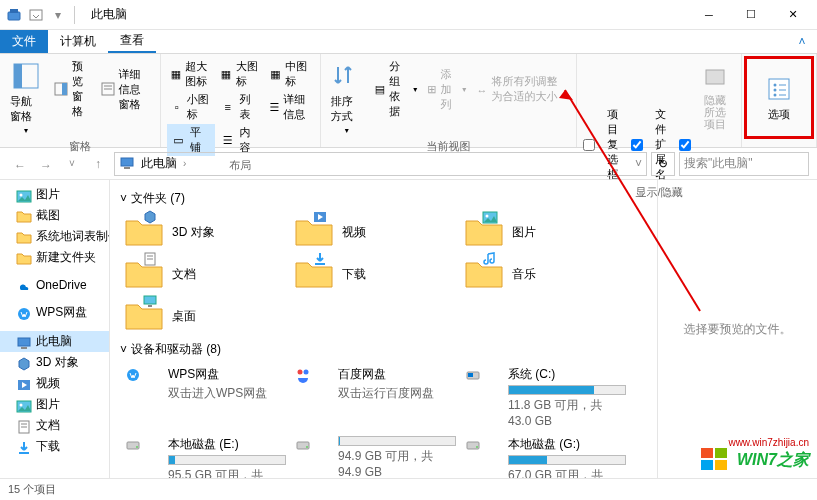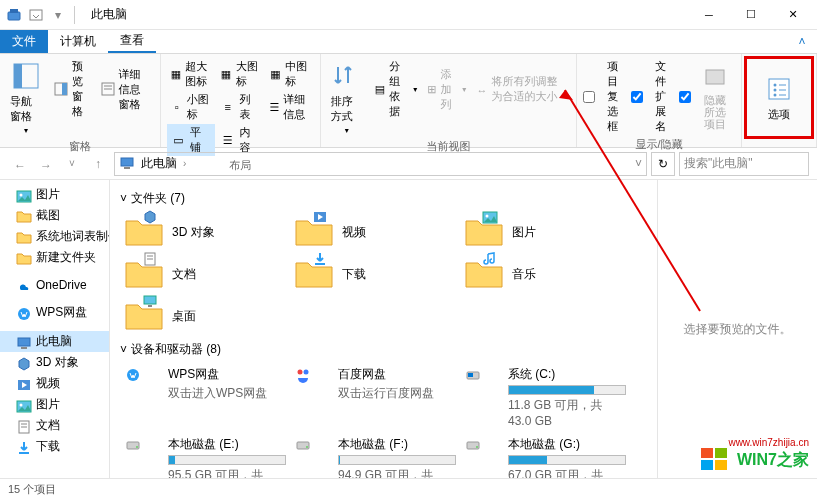--- a/index.html
+++ b/index.html
@@ -20,21 +20,21 @@
 
 .ribbon { height: 94px; display: flex; background: #fafafa; border-bottom: 1px solid #dadada; }
 .rgroup { border-right: 1px solid #e5e5e5; padding: 4px 6px 2px; display: flex; flex-direction: column; }
 .rgroup-body { flex: 1; display: flex; align-items: flex-start; gap: 4px; }
 .rgroup-label { text-align: center; font-size: 11px; color: #666; padding-top: 2px; }
 .rbtn { display: flex; flex-direction: column; align-items: center; gap: 2px; padding: 2px 4px; font-size: 11px; min-width: 40px; cursor: pointer; }
 .rbtn.small { flex-direction: row; min-width: auto; padding: 1px 4px; gap: 4px; font-size: 11px; }
 .rcol { display: flex; flex-direction: row; gap: 2px; }
 .icon16 { width: 16px; height: 16px; display: inline-flex; align-items: center; justify-content: center; }
 .icon32 { width: 32px; height: 32px; display: inline-flex; align-items: center; justify-content: center; }
-.checkbox-row { display: flex; align-items: center; gap: 12px; font-size: 11px; padding: 1px 0; }
+.checkbox-row { display: flex; align-items: center; gap: 12px; font-size: 11px; padding: 1px 0; margin-top: 48px; }
 .checkbox-row input { width: 12px; height: 12px; }
 .highlight-box { border: 3px solid #e20000; padding: 12px; }
 
 .navbar { height: 32px; display: flex; align-items: center; padding: 0 8px; gap: 4px; border-bottom: 1px solid #e5e5e5; }
 .nav-arrows { display: flex; gap: 2px; }
 .nav-arrow { width: 24px; height: 24px; display: flex; align-items: center; justify-content: center; color: #888; cursor: pointer; }
 .addr-bar { flex: 1; height: 24px; border: 1px solid #ccc; display: flex; align-items: center; padding: 0 4px; gap: 6px; }
 .addr-icon { width: 16px; height: 16px; }
 .addr-crumb { font-size: 12px; }
 .addr-refresh { width: 24px; height: 24px; border: 1px solid #ccc; display: flex; align-items: center; justify-content: center; }
@@ -59,21 +59,21 @@
 .drive-bar { height: 10px; border: 1px solid #bcbcbc; background: #eee; position: relative; }
 .drive-fill { height: 100%; background: #26a0da; }
 .drive-text { font-size: 12px; color: #666; }
 
 .preview { width: 160px; border-left: 1px solid #e5e5e5; display: flex; align-items: center; justify-content: center; color: #888; font-size: 12px; padding: 8px; text-align: center; position: relative; }
 
 .statusbar { height: 22px; border-top: 1px solid #e5e5e5; display: flex; align-items: center; padding: 0 8px; font-size: 11px; color: #555; }
 
 .arrow-line { position: absolute; pointer-events: none; top: 86px; left: 555px; }
 .watermark { position: absolute; right: 8px; bottom: 28px; font-size: 10px; color: #c00; text-align: right; }
-.watermark .logo { display: flex; align-items: center; gap: 8px; }
+.watermark .logo { display: flex; align-items: center; gap: 8px; font-style: italic; }
 
 svg { display: block; }
 </style>
 </head>
 <body>
 
 <div class="titlebar">
   <div class="qat">
     <span class="qat-icon">
       <svg width="16" height="16">
@@ -569,21 +569,20 @@
        </div>
      </div>
         <div class="drive-item">
        <span class="drive-icon">
             <svg width="34" height="34">
               <rect x="2" y="5" width="12" height="7" rx="1" fill="#d0d0d0" stroke="#999"></rect>
               <circle cx="12" cy="10" r="1" fill="#6c6"></circle>
             </svg>
           </span>
        <div class="drive-info">
-         <span class="drive-name">本地磁盘 (F:)</span>
          <div class="drive-bar">
               <div class="drive-fill" style="width:1%"></div>
             </div>
          <span class="drive-text">94.9 GB 可用，共 94.9 GB</span>
        </div>
      </div>
         <div class="drive-item">
        <span class="drive-icon">
             <svg width="34" height="34">
               <rect x="2" y="5" width="12" height="7" rx="1" fill="#d0d0d0" stroke="#999"></rect>

